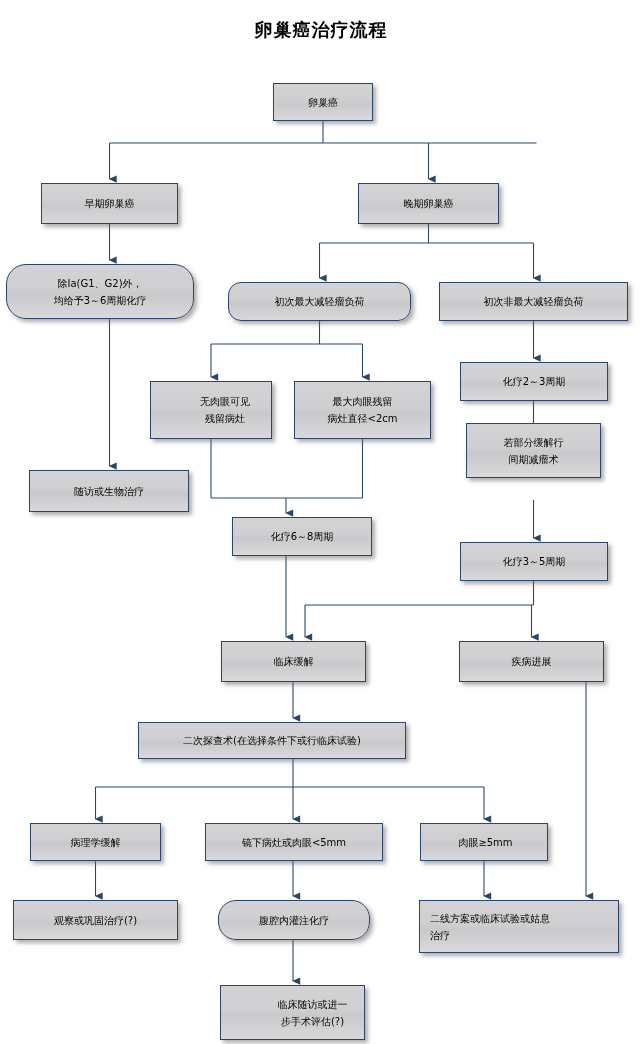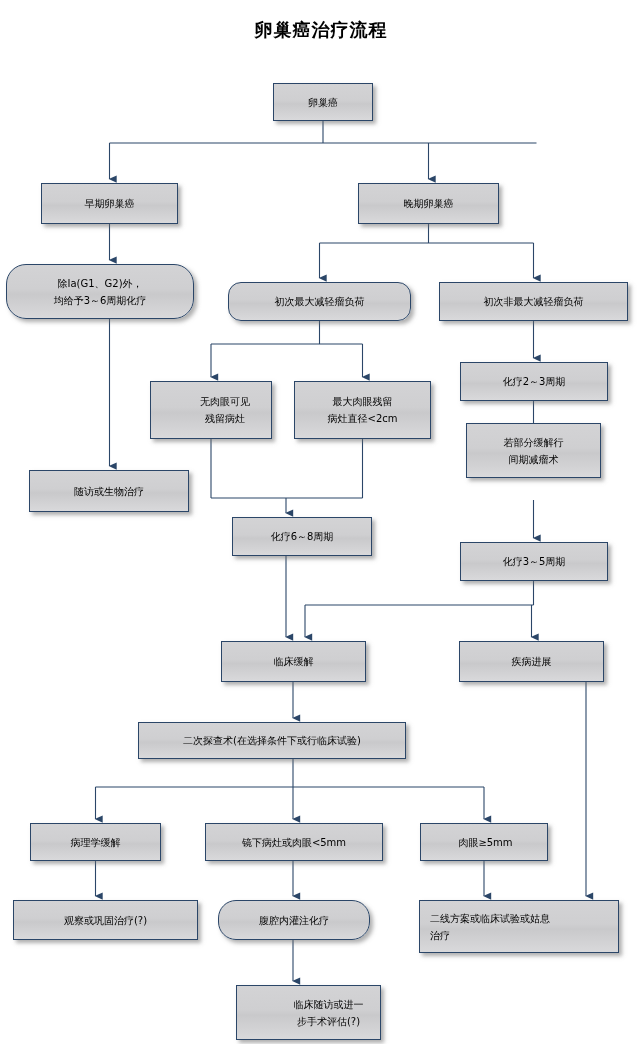--- a/index.html
+++ b/index.html
@@ -159,22 +159,22 @@
 间期减瘤术</div>
       <div class="node" style="left: 29px; top: 470px; width: 160px; height: 42px;">随访或生物治疗</div>
       <div class="node" style="left: 216px; top: 517px; width: 140px; height: 39px; margin-left: 16px;">化疗6～8周期</div>
       <div class="node" style="left: 460px; top: 542px; width: 148px; height: 39px;">化疗3～5周期</div>
       <div class="node" style="left: 221px; top: 641px; width: 145px; height: 41px;">临床缓解</div>
       <div class="node" style="left: 459px; top: 641px; width: 145px; height: 41px;">疾病进展</div>
       <div class="node" style="left: 138px; top: 722px; width: 268px; height: 37px;">二次探查术(在选择条件下或行临床试验)</div>
       <div class="node" style="left: 30px; top: 823px; width: 131px; height: 38px;">病理学缓解</div>
       <div class="node" style="left: 205px; top: 823px; width: 178px; height: 38px;">镜下病灶或肉眼&lt;5mm</div>
       <div class="node" style="left: 420px; top: 823px; width: 128px; height: 38px; padding-left: 7px;">肉眼≥5mm</div>
-      <div class="node" style="left: 13px; top: 900px; width: 185px; height: 40px;">观察或巩固治疗(?)</div>
+      <div class="node" style="left: 13px; top: 900px; width: 165px; height: 40px;">观察或巩固治疗(?)</div>
       <div class="node" style="left: 218px; top: 900px; width: 152px; height: 40px; border-radius: 18px;">腹腔内灌注化疗</div>
       <div class="node left-align" style="left: 419px; top: 900px; width: 200px; height: 53px;">二线方案或临床试验或姑息
 治疗</div>
-      <div class="node" style="left: 236px; top: 985px; width: 145px; height: 55px; padding-left: 44px;">临床随访或进一
+      <div class="node" style="left: 220px; top: 985px; width: 145px; height: 55px; padding-left: 44px;">临床随访或进一
 步手术评估(?)</div>
     </div>
 
 
 </div>
 
 </body></html>

